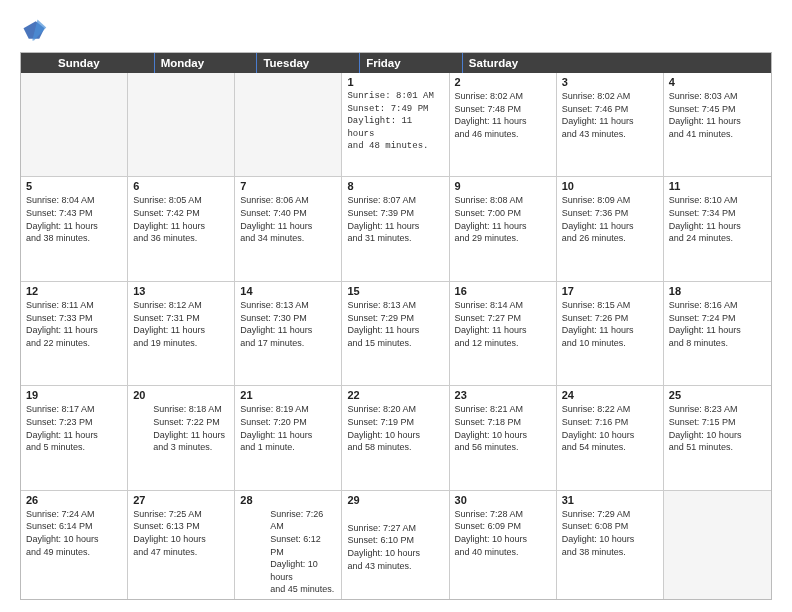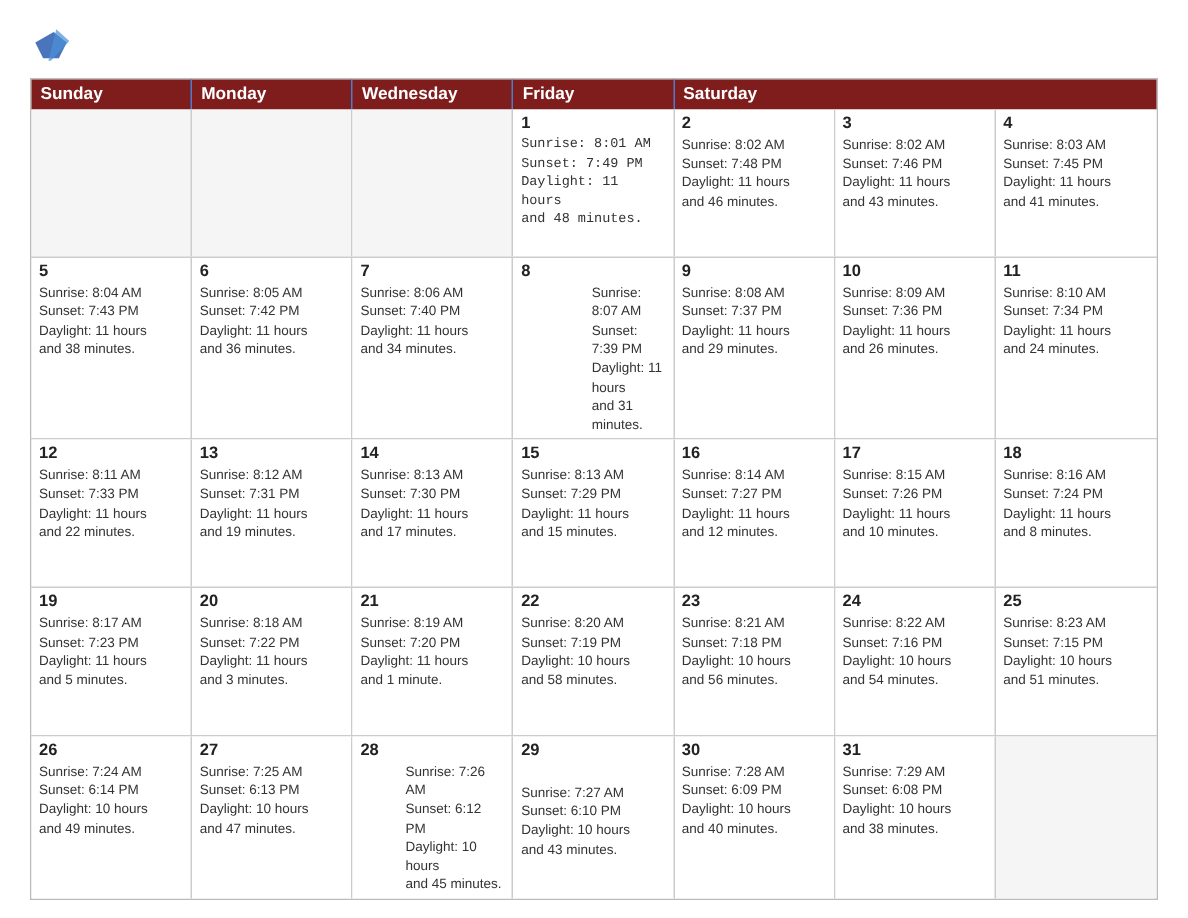--- a/index.html
+++ b/index.html
@@ -54,21 +54,22 @@
     }
     .calendar {
       flex: 1;
       display: flex;
       flex-direction: column;
       border: 1px solid #bbb;
     }
     .cal-header {
       display: grid;
       grid-template-columns: repeat(7, 1fr);
-      background: #7f1d1d;
+      background: #404040;
+      padding-left: 31px;
     }
     .cal-header-cell {
       color: #fff;
       font-size: 11.5px;
       font-weight: bold;
       padding: 4px 6px;
       text-align: left;
       border-right: 1px solid #4a7dd0;
     }
     .cal-header-cell:last-child { border-right: none; }
@@ -127,21 +128,21 @@
     <div class="title-block">
       <div class="month-title"></div>
       <div class="location"></div>
     </div>
   </div>
 
   <div class="calendar">
     <div class="cal-header">
     <div class="cal-header-cell">Sunday</div>
         <div class="cal-header-cell">Monday</div>
-        <div class="cal-header-cell">Wednesday</div>
+        <div class="cal-header-cell">Tuesday</div>
         <div class="cal-header-cell">Friday</div>
         <div class="cal-header-cell">Saturday</div>
       </div>
     <div class="cal-body">
     <div class="cal-row">
           <div class="cal-cell empty"></div>
           <div class="cal-cell empty"></div>
           <div class="cal-cell empty"></div>
           <div class="cal-cell">
             <span class="day-num">1</span>
@@ -189,29 +190,29 @@
           </div>
           <div class="cal-cell">
             <span class="day-num">7</span>
             <div class="cell-info" style="white-space: pre-line;">Sunrise: 8:06 AM
 Sunset: 7:40 PM
 Daylight: 11 hours
 and 34 minutes.</div>
           </div>
           <div class="cal-cell">
             <span class="day-num">8</span>
-            <div class="cell-info" style="white-space: pre-line; margin-left: 47px;">Sunrise: 8:07 AM
+            <div class="cell-info" style="white-space: pre-line;">Sunrise: 8:07 AM
 Sunset: 7:39 PM
 Daylight: 11 hours
 and 31 minutes.</div>
           </div>
           <div class="cal-cell">
             <span class="day-num">9</span>
             <div class="cell-info" style="white-space: pre-line;">Sunrise: 8:08 AM
-Sunset: 7:37 PM
+Sunset: 7:00 PM
 Daylight: 11 hours
 and 29 minutes.</div>
           </div>
           <div class="cal-cell">
             <span class="day-num">10</span>
             <div class="cell-info" style="white-space: pre-line;">Sunrise: 8:09 AM
 Sunset: 7:36 PM
 Daylight: 11 hours
 and 26 minutes.</div>
           </div>
@@ -277,21 +278,21 @@
         <div class="cal-row">
           <div class="cal-cell">
             <span class="day-num">19</span>
             <div class="cell-info" style="white-space: pre-line;">Sunrise: 8:17 AM
 Sunset: 7:23 PM
 Daylight: 11 hours
 and 5 minutes.</div>
           </div>
           <div class="cal-cell">
             <span class="day-num">20</span>
-            <div class="cell-info" style="white-space: pre-line;">Sunrise: 8:18 AM
+            <div class="cell-info" style="white-space: pre-line; margin-left: 20px;">Sunrise: 8:18 AM
 Sunset: 7:22 PM
 Daylight: 11 hours
 and 3 minutes.</div>
           </div>
           <div class="cal-cell">
             <span class="day-num">21</span>
             <div class="cell-info" style="white-space: pre-line;">Sunrise: 8:19 AM
 Sunset: 7:20 PM
 Daylight: 11 hours
 and 1 minute.</div>

